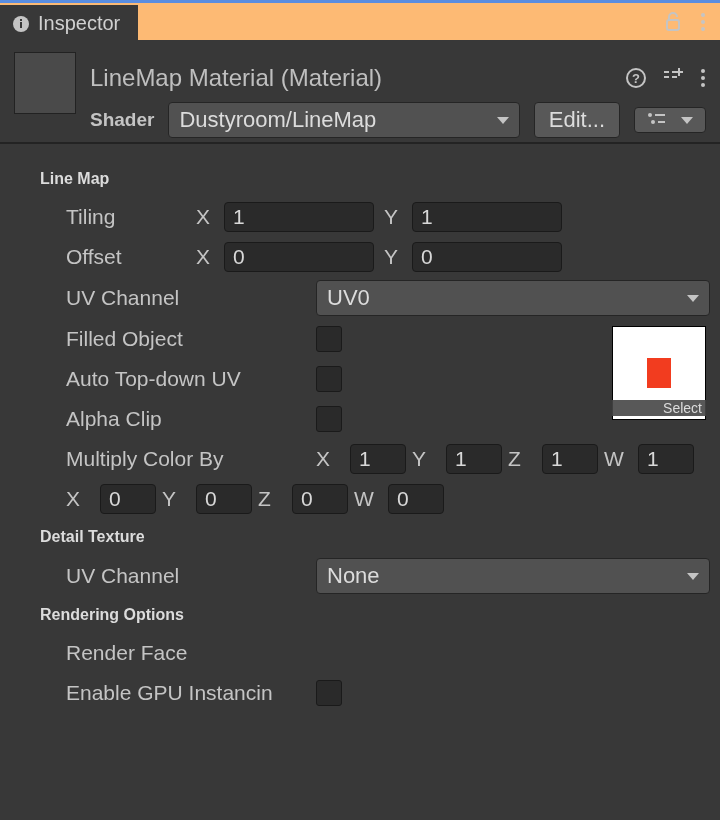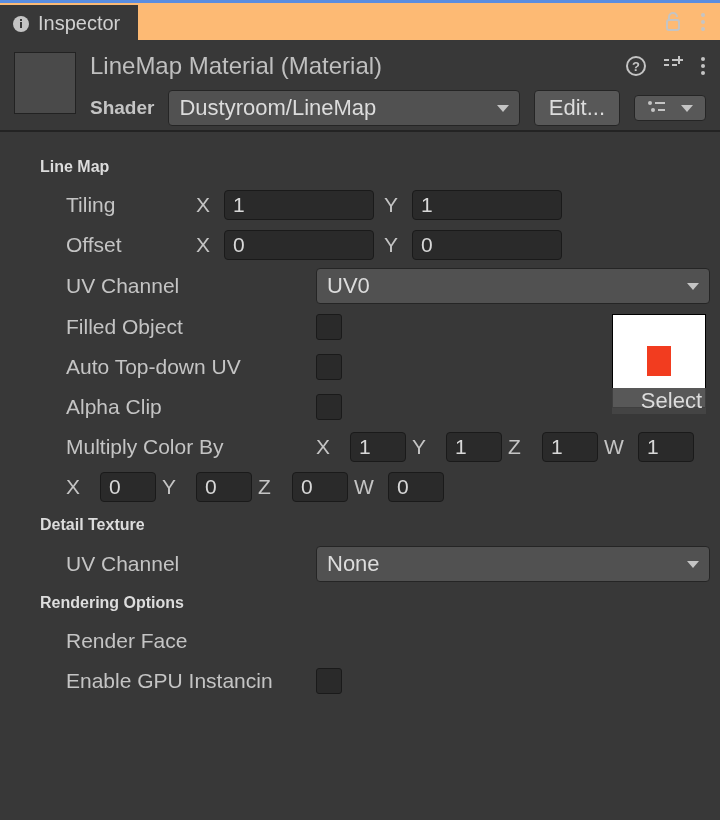--- a/index.html
+++ b/index.html
@@ -45,21 +45,21 @@
     padding: 12px 14px 4px 14px;
     gap: 14px;
     border-bottom: 2px solid #232323;
   }
   .thumb {
     width: 62px;
     height: 62px;
     background: #4a4a4a;
     border: 1px solid #222;
   }
-  .hdr-main { flex: 1; }
+  .hdr-main { flex: 1; margin-top: 12px; }
   .hdr-title-row {
     display: flex;
     align-items: center;
     gap: 12px;
     font-size: 24px;
     color: #bfbfbf;
   }
   .hdr-title-row .right {
     margin-left: auto;
     display: flex;
@@ -168,21 +168,21 @@
     background: #fff;
     border: 1px solid #000;
     display:flex; align-items:center; justify-content:center;
   }
   .texture-slot .tex .mark {
     width: 24px; height: 30px; background: #f23c1f;
   }
   .texture-slot .sel {
     background: rgba(70,70,70,0.9);
     color: #dcdcdc;
-    font-size: 22px;
+    font-size: 14px;
     width: 100%;
     text-align: right;
     padding: 0 4px;
     cursor: pointer;
     margin-top:-20px;
     position:relative;
   }
   .row.wide .row-label { width: 250px; }
   .vector4 { display:flex; align-items:center; gap:6px; }
   svg { display:block; }

